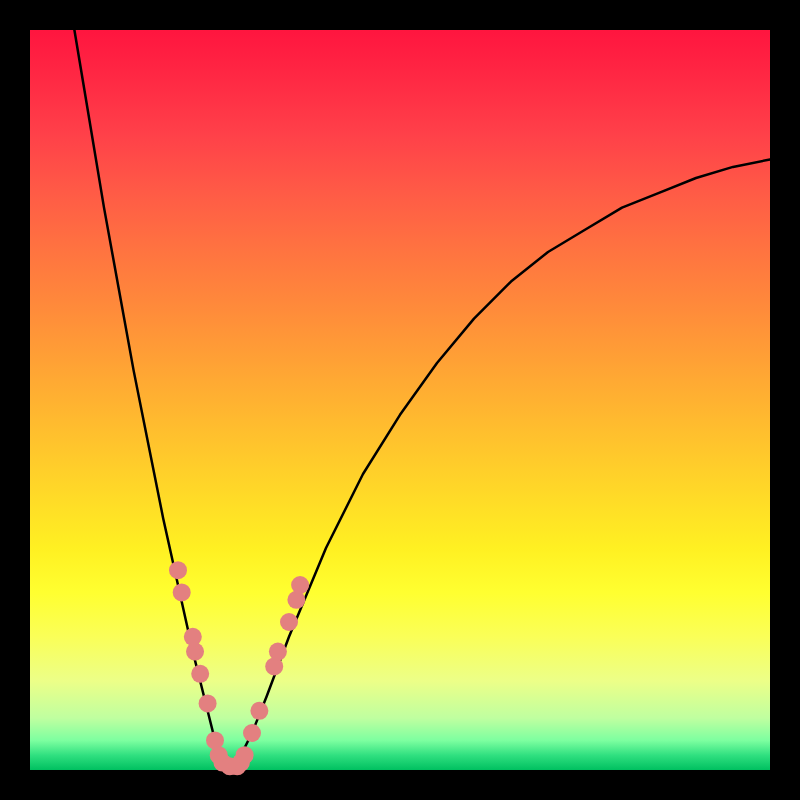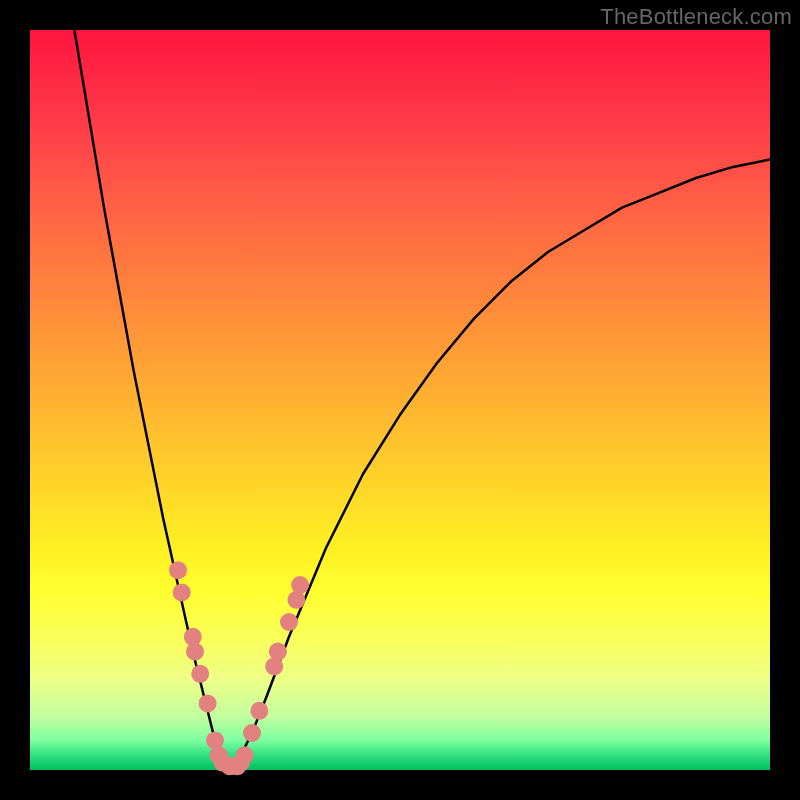--- a/index.html
+++ b/index.html
@@ -60,21 +60,20 @@
     top: 0;
     width: 740px;
     height: 740px;
     overflow: visible;
   }
 </style>
 </head>
 <body>
 
 <div class="frame">
-  <div class="watermark">TheBottleneck.com</div>
   <div class="plot">
     <svg class="curve" viewBox="0 0 740 740">
       <g id="curve-group">
           <path d="M44.40 0.00 L59.20 88.80 L74.00 177.60 L88.80 259.00 L103.60 340.40 L118.40 414.40 L133.20 488.40 L148.00 555.00 L162.80 621.60 L177.60 680.80 L185.00 710.40 L192.40 732.60 L199.80 740.00 " fill="none" stroke="#000" stroke-width="2.5" stroke-linecap="round" stroke-linejoin="round"></path>
           <path d="M199.80 740.00 L207.20 732.60 L222.00 703.00 L236.80 666.00 L259.00 606.80 L296.00 518.00 L333.00 444.00 L370.00 384.80 L407.00 333.00 L444.00 288.60 L481.00 251.60 L518.00 222.00 L555.00 199.80 L592.00 177.60 L629.00 162.80 L666.00 148.00 L703.00 136.90 L740.00 129.50 " fill="none" stroke="#000" stroke-width="2.5" stroke-linecap="round" stroke-linejoin="round"></path>
         </g>
       <g id="marker-group">
           <circle cx="148.00" cy="540.20" r="9" fill="#e38080"></circle>
           <circle cx="151.70" cy="562.40" r="9" fill="#e38080"></circle>
           <circle cx="162.80" cy="606.80" r="9" fill="#e38080"></circle>

